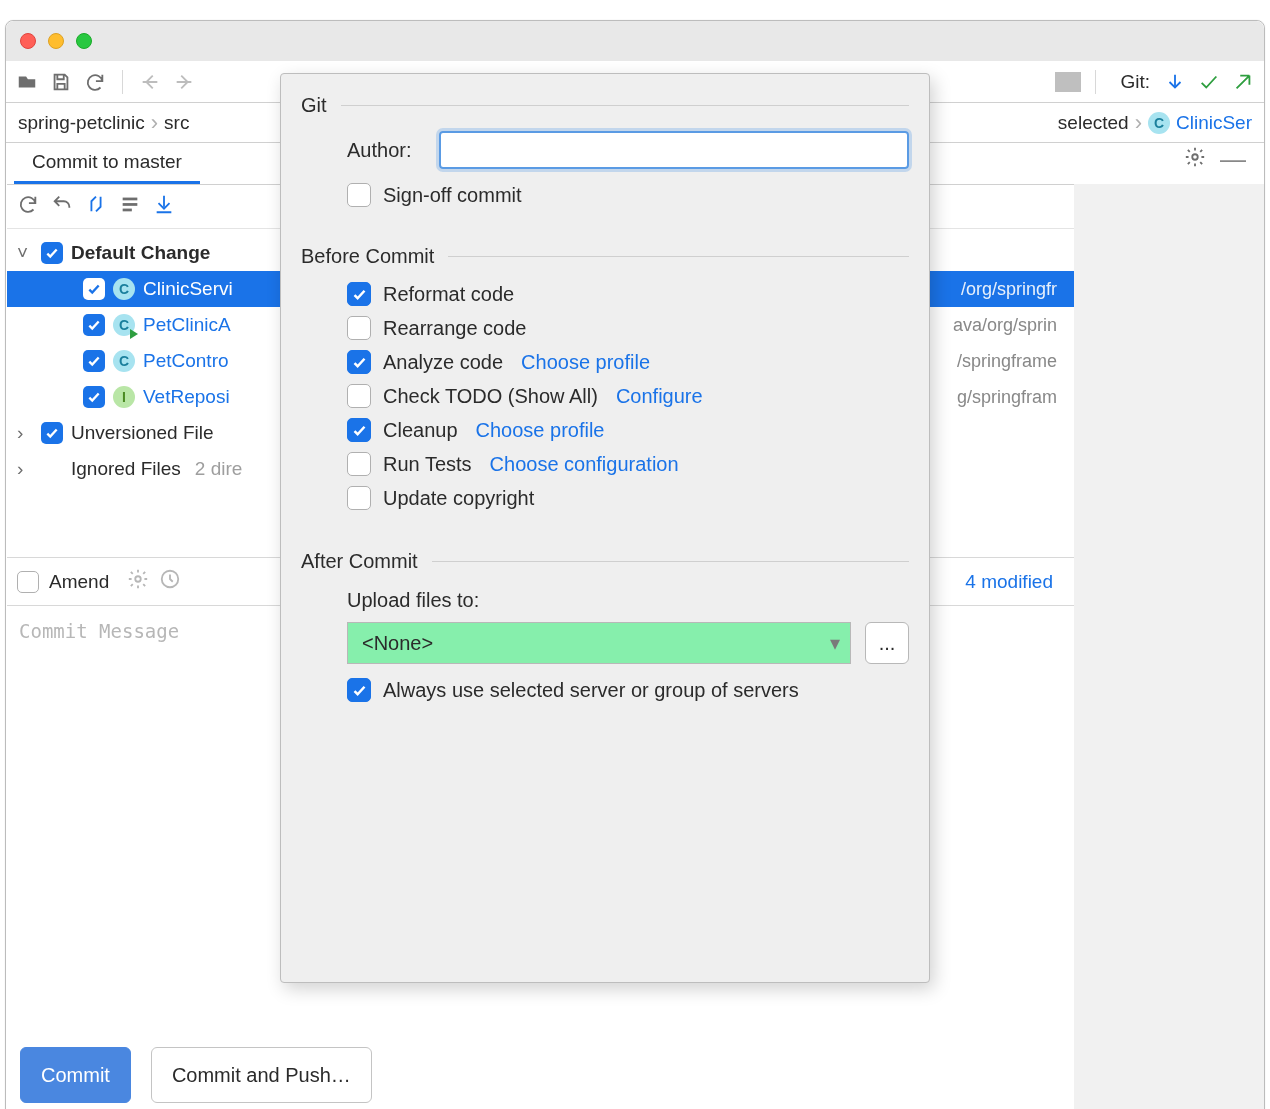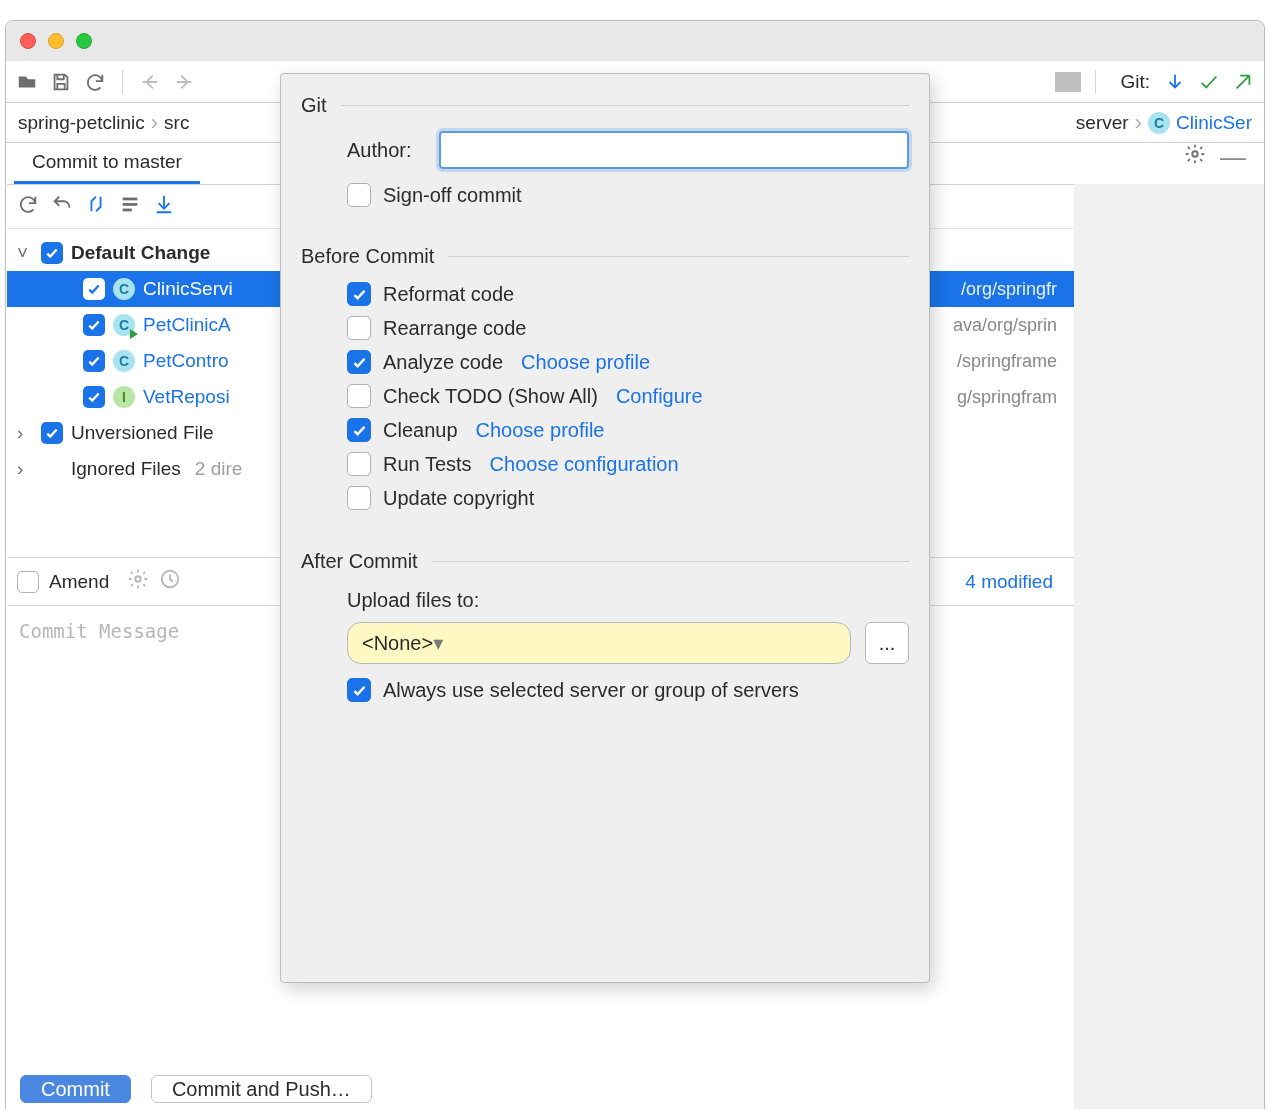--- a/index.html
+++ b/index.html
@@ -71,21 +71,21 @@
     width: 22px; height:22px; border-radius:50%;
     background:#a7e3f0;
     display:flex; align-items:center; justify-content:center;
     color:#1a7f9c; font-weight:700; font-size:14px;
   }
   .file-icon.green-dot { background:#b9e6a6; color:#4a8a22; }
 
   .tab-strip {
     height: 40px;
     display:flex;
-    align-items:flex-start;
+    align-items:center;
     padding: 0 8px;
     background:#fff;
   }
   .tab {
     padding: 8px 18px;
     color:#2b2b2b;
     border-bottom: 3px solid #1a73e8;
     position: relative;
   }
   .tab-strip .right-icons {
@@ -150,21 +150,21 @@
     padding: 14px 12px;
     font-family: "Menlo","Consolas",monospace;
     color:#b7b7b7;
   }
   .btn-row {
     position:absolute;
     bottom:14px; left:14px;
     display:flex; gap:20px;
   }
   .btn {
-    height:28px; border-radius:6px; padding: 0 20px;
+    height:56px; border-radius:6px; padding: 0 20px;
     display:flex; align-items:center; font-size:20px;
     border:1px solid #c4c4c4; background:#fff; color:#2b2b2b; cursor:pointer;
   }
   .btn.primary { background:#4a87e0; border-color:#4a87e0; color:#fff; font-weight:500;}
 
   .right-gutter {
     position:absolute; right:0; top:163px; bottom:0; width:190px;
     background:#f1f1f1;
   }
 
@@ -202,23 +202,23 @@
     display:flex; align-items:center; justify-content:center; color:#fff;
   }
   .opt-row .pchk.checked { background:#1a73e8; border-color:#1a73e8; }
   .opt-row .pchk svg { width:15px; height:15px; }
   .opt-row .lab { color:#2b2b2b; }
   .opt-row .lnk { color:#1a73e8; }
   .after-sect { margin-top: 40px; }
   .upload-label { margin: 16px 0 10px 46px; }
   .upload-row { display:flex; align-items:center; gap:14px; margin: 0 0 14px 46px;}
   .select {
-    flex:1; height:42px; border:1px solid #b8b8b8; border-radius:14px;
-    background:#fef9c3;
-    display:flex; align-items:center; justify-content:flex-start;
+    flex:1; height:42px; border:1px solid #b8b8b8; border-radius:0;
+    background:#86efac;
+    display:flex; align-items:center; justify-content:space-between;
     padding: 0 10px 0 14px;
   }
   .select .caret { color:#7a7a7a; }
   .mini-btn {
     width:44px; height:42px; border:1px solid #b8b8b8; border-radius:6px;
     background:#fff; display:flex; align-items:center; justify-content:center;
   }
 
   
   svg.ico { width:22px; height:22px; stroke:#6e6e6e; fill:none; stroke-width:2; }
@@ -281,21 +281,21 @@
           <path d="M5 19L19 5M19 5v10M19 5H9"></path>
         </svg>
     </div>
   </div>
 
   <div class="breadcrumbs">
     <span class="crumb">spring-petclinic</span>
     <span class="crumb-sep">›</span>
     <span class="crumb">src</span>
     <div class="spacer"></div>
-    <span class="crumb">server</span>
+    <span class="crumb">selected</span>
     <span class="crumb-sep">›</span>
     <span class="crumb-last">
       <span class="file-icon">C</span>
       <span style="color:#1a73e8;">ClinicSer</span>
     </span>
   </div>
 
   <div class="tab-strip">
     <div class="tab">
       <span>Commit to master</span>

